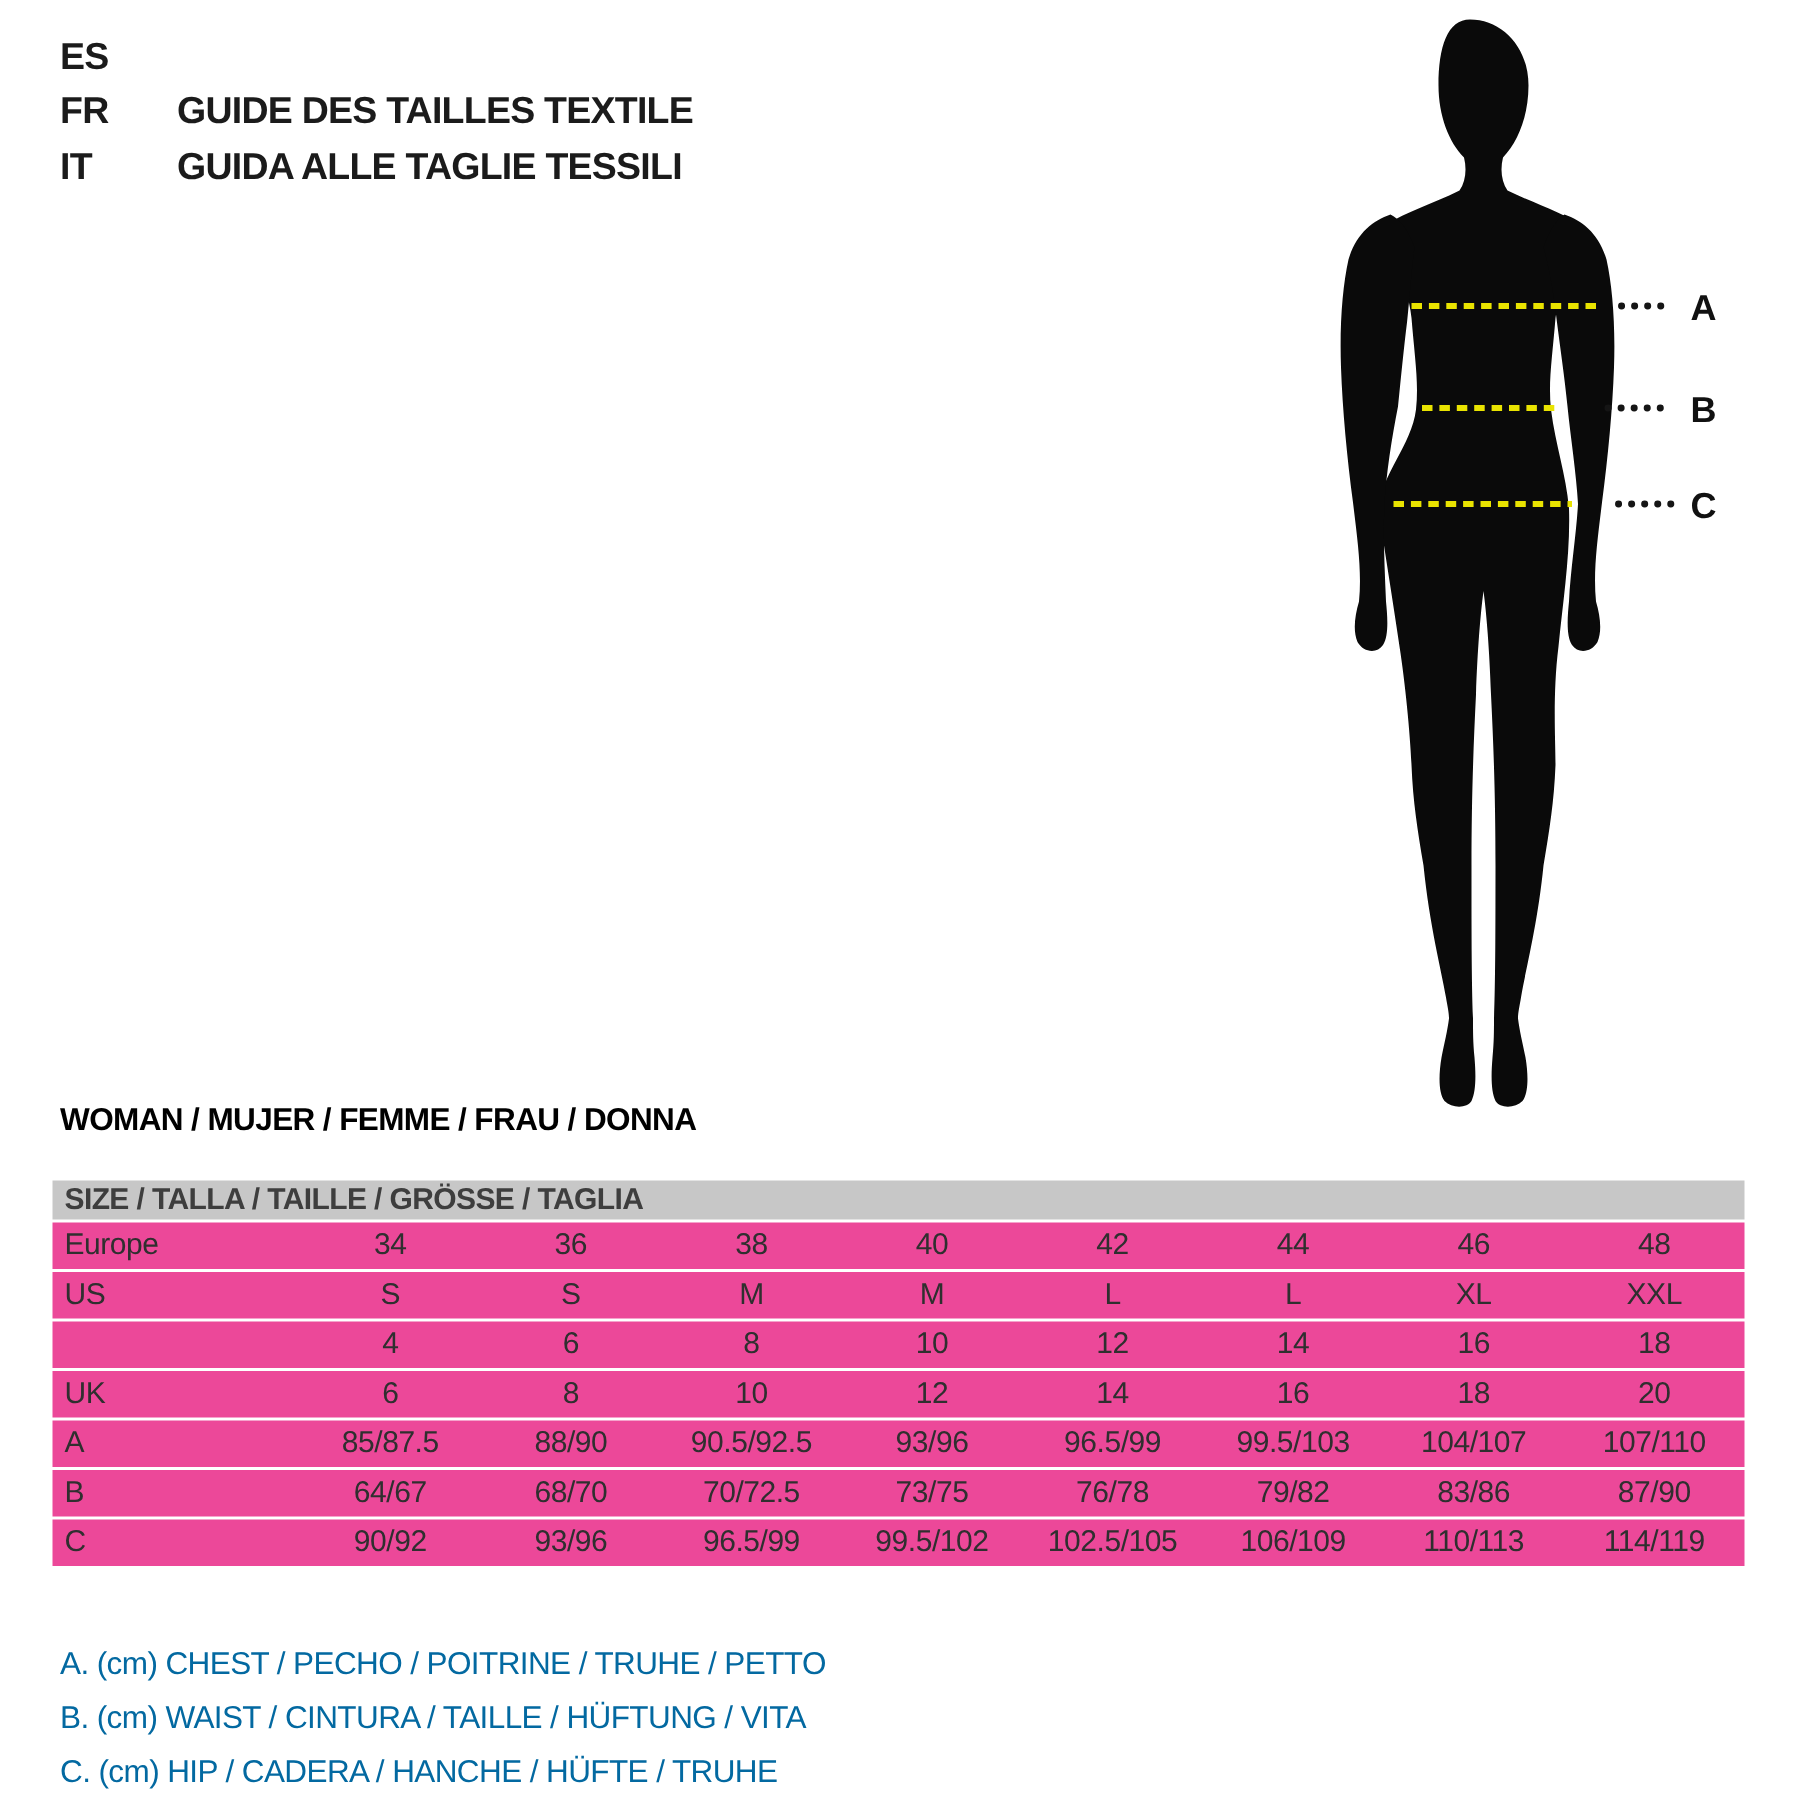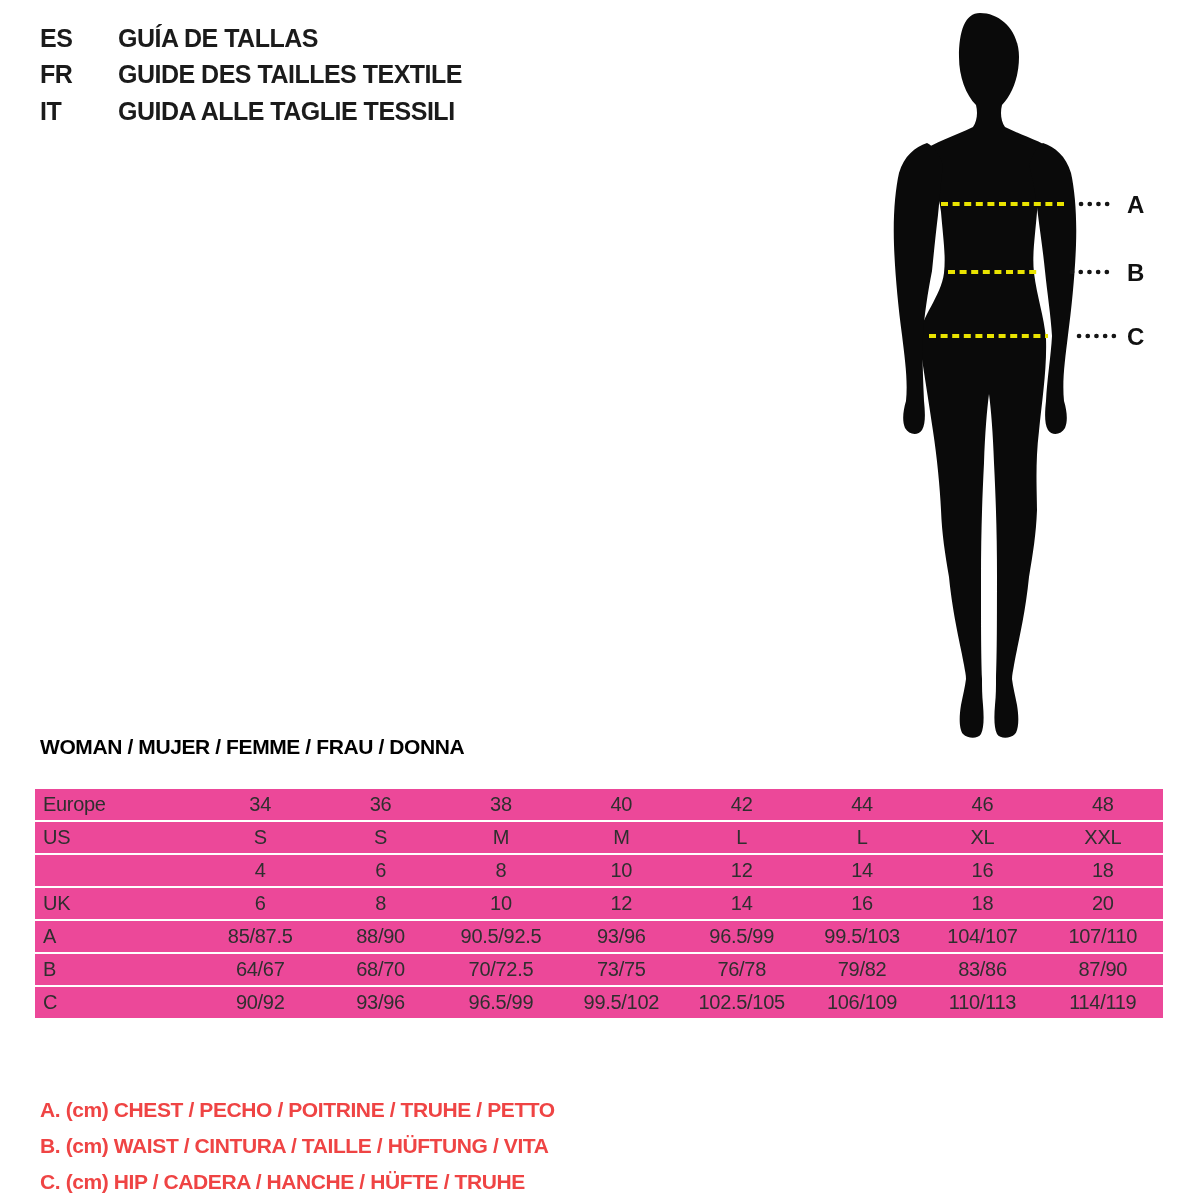--- a/index.html
+++ b/index.html
@@ -47,32 +47,31 @@
   }
   .tcell {
     flex:1; text-align:center; font-size:20px; color:#2f2f2f;
     letter-spacing:-0.3px; white-space:nowrap;
   }
 
   
   .legend { position:absolute; left:40px; top:1092px; }
   .legend-line {
     height:36px; display:flex; align-items:center;
-    font-size:21px; font-weight:bold; letter-spacing:-0.4px; color:#ef4444;
+    font-size:21px; font-weight:normal; letter-spacing:-0.4px; color:#0369a1;
     white-space:nowrap;
     text-align:right;
   }
 </style>
 </head>
 <body>
 
 <div class="lang-list">
     <div class="lang-row">
       <span class="lang-code">ES</span>
-      <span class="lang-label">GUÍA DE TALLAS</span>
     </div>
     <div class="lang-row">
       <span class="lang-code">FR</span>
       <span class="lang-label">GUIDE DES TAILLES TEXTILE</span>
     </div>
     <div class="lang-row">
       <span class="lang-code">IT</span>
       <span class="lang-label">GUIDA ALLE TAGLIE TESSILI</span>
     </div>
   </div>
@@ -165,20 +164,21 @@
 
     <line x1="44" y1="331" x2="163" y2="331" stroke="#e9e300" stroke-width="4" stroke-dasharray="7 4.6"></line>
     <line x1="194" y1="331" x2="230" y2="331" stroke="#151515" stroke-width="4.6" stroke-linecap="round" stroke-dasharray="0.1 8.6"></line>
     <text x="242" y="340" font-size="24" font-weight="bold" fill="#111">C</text>
   </svg>
 </div>
 
 <div class="section-title">WOMAN / MUJER / FEMME / FRAU / DONNA</div>
 
 <div class="size-table">
+  <div class="table-header">SIZE / TALLA / TAILLE / GRÖSSE / TAGLIA</div>
   <div id="table-rows">
       <div class="trow">
         <div class="tlabel">Europe</div>
         <div class="tcell">34</div>
         <div class="tcell">36</div>
         <div class="tcell">38</div>
         <div class="tcell">40</div>
         <div class="tcell">42</div>
         <div class="tcell">44</div>
         <div class="tcell">46</div>

